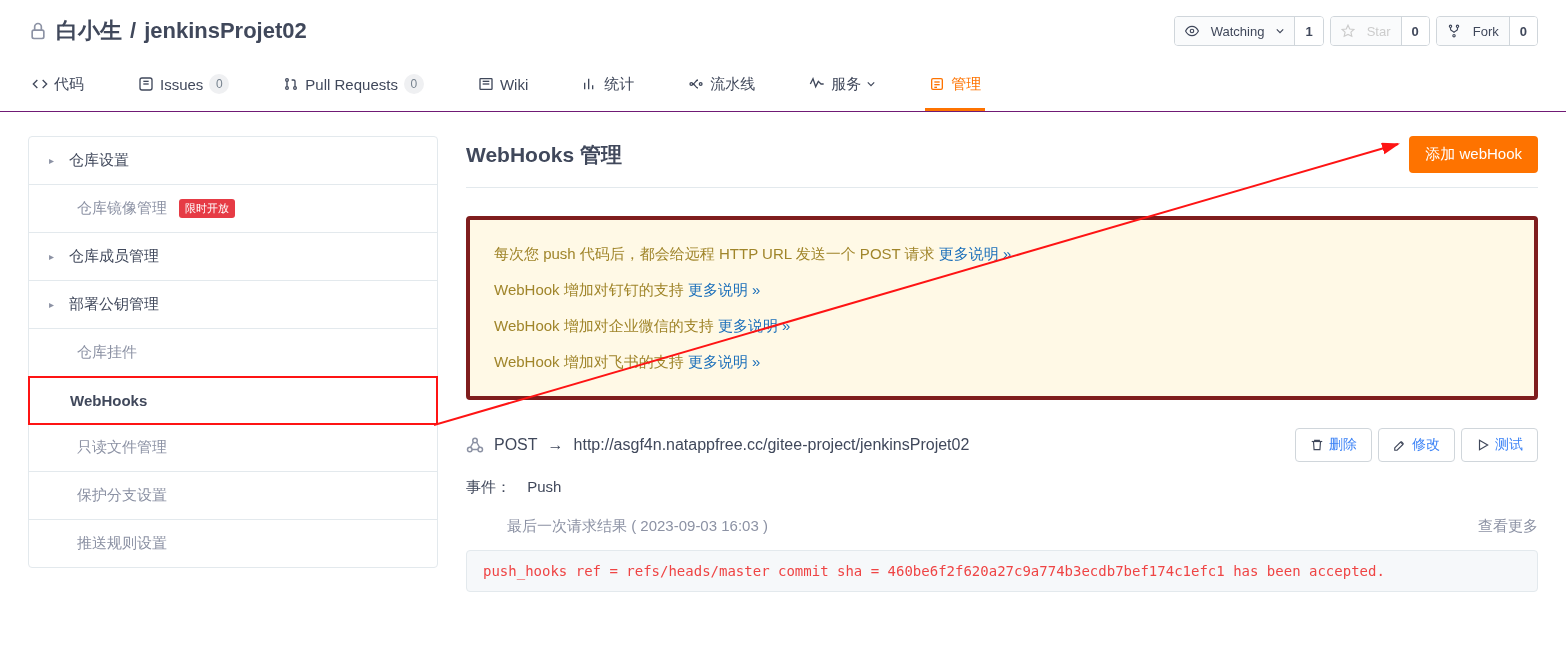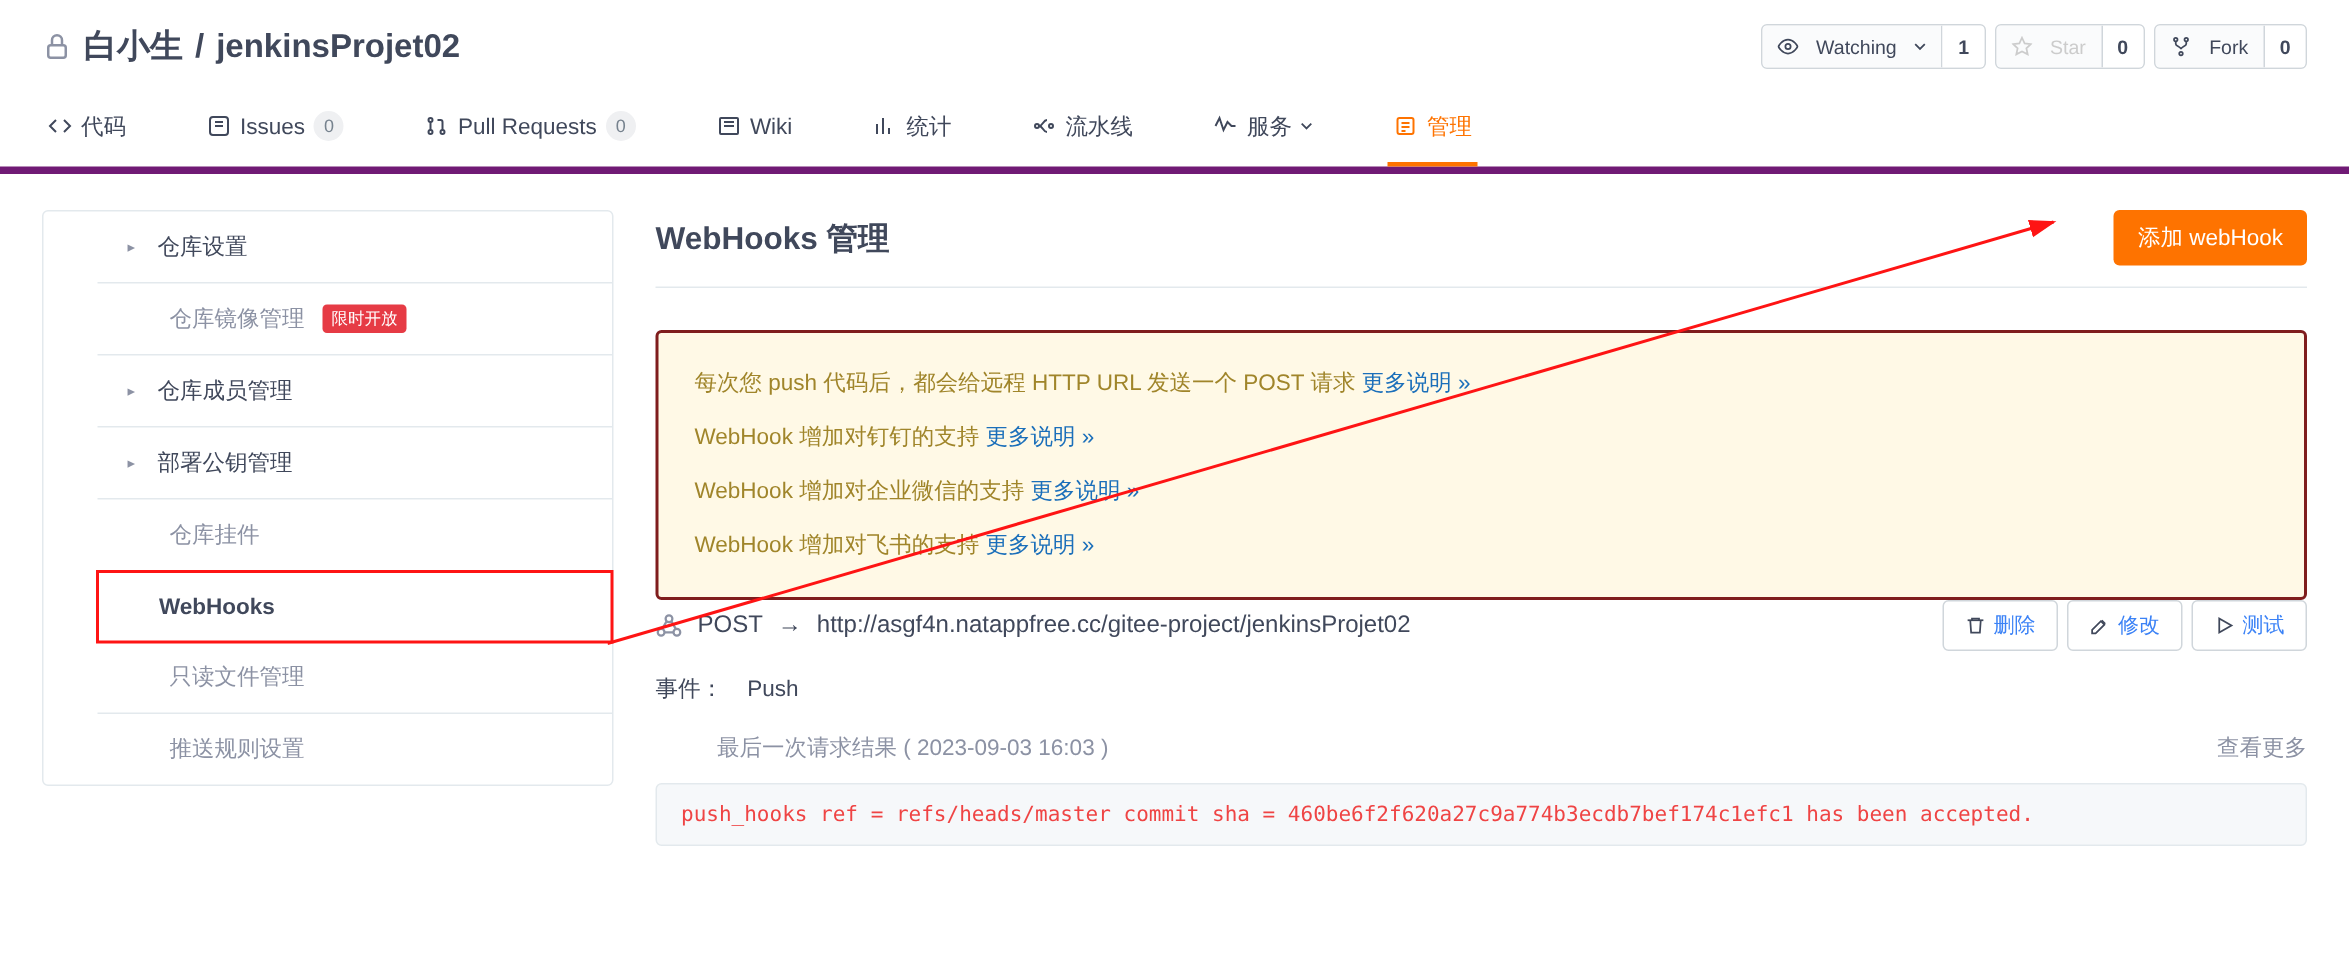--- a/index.html
+++ b/index.html
@@ -1,44 +1,44 @@
 <!DOCTYPE html>
 <html><head>
 <meta charset="utf-8">
 <style>
 * { box-sizing: border-box; margin: 0; padding: 0; }
 body { font-family: -apple-system, BlinkMacSystemFont, "Segoe UI", "Microsoft YaHei", sans-serif; background: #fff; color: #40485b; font-size: 14px; }
-.repo-header { padding: 16px 28px 0 28px; border-bottom: 5px solid #701a75; }
+.repo-header { padding: 16px 28px 0 28px; border-bottom: 1px solid #701a75; }
 .repo-title-row { display: flex; justify-content: space-between; align-items: center; margin-bottom: 18px; }
 .repo-title { display: flex; align-items: center; gap: 8px; font-size: 22px; font-weight: 700; color: #40485b; }
 .repo-title a { color: #40485b; text-decoration: none; }
 .repo-actions { display: flex; gap: 6px; }
 .action-group { display: inline-flex; border: 1px solid #d0d6db; border-radius: 4px; overflow: hidden; height: 30px; }
 .action-btn { display: inline-flex; align-items: center; gap: 12px; padding: 0 10px; background: #fafbfc; border: none; border-right: 1px solid #d0d6db; font-size: 13px; color: #40485b; cursor: pointer; }
 .action-count { display: inline-flex; align-items: center; padding: 0 10px; background: #fff; font-size: 13px; font-weight: 700; color: #40485b; }
 .action-btn.disabled { color: #ccc; }
 .tabs { display: flex; gap: 46px; }
 .tab { display: inline-flex; align-items: center; gap: 6px; padding: 10px 4px 14px 4px; border-bottom: 3px solid transparent; color: #40485b; font-size: 15px; cursor: pointer; }
 .tab.active { color: #fe7300; border-bottom-color: #fe7300; }
 .tab .pill { display: inline-flex; align-items: center; justify-content: center; min-width: 20px; height: 20px; padding: 0 6px; border-radius: 10px; background: #eff0f2; font-size: 12px; color: #76828e; }
 .icon { display: inline-flex; align-items: center; justify-content: center; }
 .icon svg { display: block; }
 .main { display: flex; padding: 24px 28px; gap: 28px; align-items: flex-start; }
-.sidebar { width: 381px; border: 1px solid #e3e9ed; border-radius: 4px; flex-shrink: 0; padding-left: 36px; }
+.sidebar { width: 410px; border: 1px solid #e3e9ed; border-radius: 4px; flex-shrink: 0; }
 .sidebar-item { display: flex; align-items: center; gap: 8px; padding: 14px 20px 14px 40px; border-bottom: 1px solid #e3e9ed; font-size: 15px; color: #40485b; cursor: pointer; position: relative; }
 .sidebar-item:last-child { border-bottom: none; }
 .sidebar-item.expandable::before { content: "▸"; position: absolute; left: 20px; color: #8c92a4; font-size: 10px; }
 .sidebar-item.sub { padding-left: 48px; color: #8c92a4; }
 .sidebar-item.active { border: 2px solid #fe1414; color: #40485b; font-weight: 600; margin: -1px; position: relative; z-index: 1; background: #fff; }
 .badge-red { background: #e63b45; color: #fff; font-size: 11px; padding: 2px 6px; border-radius: 3px; margin-left: 4px; }
 .content { flex: 1; position: relative; }
 .content-title-row { display: flex; justify-content: space-between; align-items: center; padding-bottom: 14px; border-bottom: 1px solid #e3e9ed; margin-bottom: 28px; }
 .content-title { font-size: 21px; font-weight: 700; color: #40485b; }
 .btn-primary { background: #fe7300; color: #fff; border: none; padding: 9px 16px; border-radius: 4px; font-size: 15px; cursor: pointer; }
-.notice-box { background: #fff9e6; border: 2px solid #7f1d1d; border-radius: 4px; padding: 16px 24px; }
+.notice-box { background: #fff9e6; border: 4px solid #7f1d1d; border-radius: 4px; padding: 16px 24px; margin-bottom: 28px; }
 .notice-line { color: #a0852a; font-size: 15px; line-height: 2.4; }
 .notice-line a { color: #1b6fba; text-decoration: none; }
 .webhook-row { display: flex; justify-content: space-between; align-items: center; margin-bottom: 16px; }
 .webhook-info { display: flex; align-items: center; gap: 10px; font-size: 16px; color: #40485b; }
 .webhook-info b { font-weight: 400; }
 .btn-group { display: flex; gap: 6px; }
 .btn-outline { display: inline-flex; align-items: center; gap: 5px; border: 1px solid #d0d6db; background: #fff; padding: 7px 14px; border-radius: 4px; font-size: 14px; color: #3b82f6; cursor: pointer; }
 .event-row { font-size: 15px; color: #40485b; margin-bottom: 20px; }
 .event-label { margin-right: 12px; }
 .result-row { display: flex; justify-content: space-between; align-items: center; font-size: 15px; color: #8c92a4; margin-bottom: 14px; margin-left: 41px; }
@@ -214,20 +214,23 @@
     <div class="sidebar-item sub">
       <span>仓库挂件</span>
     </div>
     <div class="sidebar-item active">
       <span>WebHooks</span>
     </div>
     <div class="sidebar-item sub">
       <span>只读文件管理</span>
     </div>
     <div class="sidebar-item sub">
+      <span>保护分支设置</span>
+    </div>
+    <div class="sidebar-item sub">
       <span>推送规则设置</span>
     </div>
   </div>
 
   <div class="content">
     <svg class="annotation-svg" viewBox="0 0 1010 300">
       <defs>
           <marker id="ah" markerWidth="10" markerHeight="10" refX="8" refY="3" orient="auto">
             <path d="M0,0 L9,3 L0,6 Z" fill="#fe1414"></path>
           </marker>

